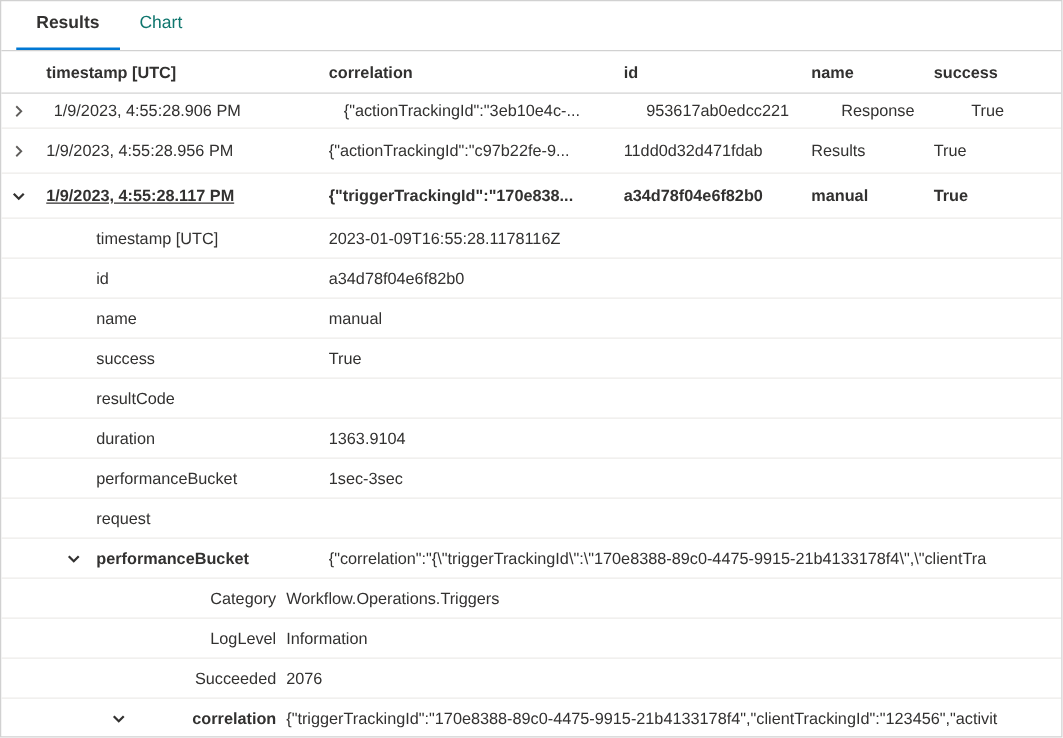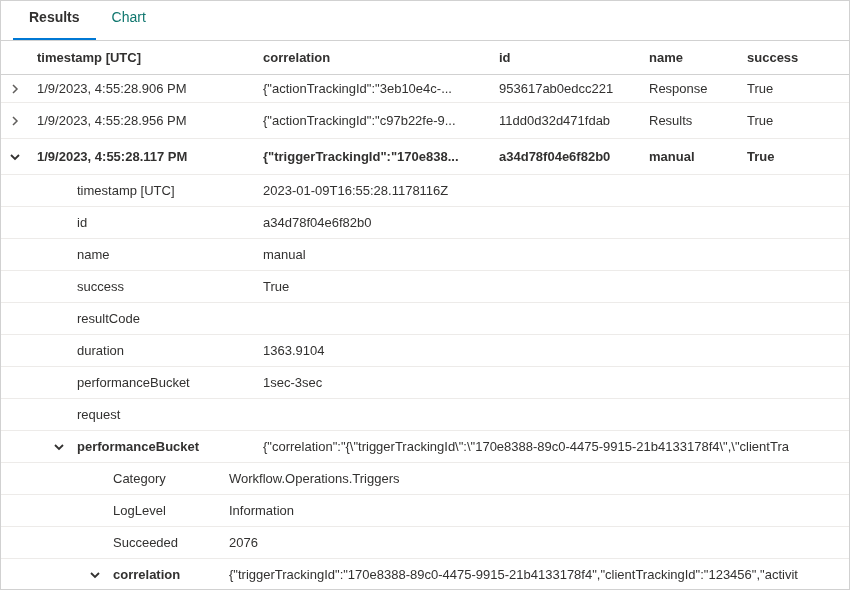--- a/index.html
+++ b/index.html
@@ -66,21 +66,21 @@
   .detail-row {
     display: flex;
     border-bottom: 1px solid #edebe9;
     height: 32px;
     align-items: center;
     font-size: 13px;
   }
   .detail-indent1 { width: 68px; flex-shrink: 0; display: flex; justify-content: flex-end; align-items: center; }
   .detail-indent2 { width: 104px; flex-shrink: 0; display: flex; justify-content: flex-end; align-items: center; }
   .detail-key { width: 186px; padding-left: 8px; flex-shrink: 0; }
-  .detail-key2 { width: 116px; padding-left: 8px; flex-shrink: 0; }
+  .detail-key2 { width: 116px; padding-left: 8px; flex-shrink: 0; text-align: right; }
   .detail-val { padding-left: 8px; flex: 1; overflow: hidden; white-space: nowrap; }
   .cd-row { font-weight: 700; }
   .cd-row .detail-val { font-weight: 400; }
   .corr-row { font-weight: 700; }
   .corr-row .detail-val { font-weight: 400; }
   .truncated-top {
     position: relative;
   }
   .truncated-top::before {
     content: "";
@@ -108,21 +108,21 @@
   <div class="col-expand"></div>
   <div class="col-timestamp">timestamp [UTC]</div>
   <div class="col-correlation">correlation</div>
   <div class="col-id">id</div>
   <div class="col-name">name</div>
   <div class="col-success">success</div>
 </div>
 
 <div class="results-body">
 
-  <div class="row truncated-top" style="height:28px;">
+  <div class="row truncated-top" style="height:28px;justify-content:space-between;">
     <div class="chevron">
       <svg viewBox="0 0 12 12">
           <path d="M4 2l4 4-4 4" fill="none" stroke="#605e5c" stroke-width="1.5"></path>
         </svg>
     </div>
     <div class="col-timestamp" style="padding-left:8px;">1/9/2023, 4:55:28.906 PM</div>
     <div class="col-correlation">{"actionTrackingId":"3eb10e4c-...</div>
     <div class="col-id">953617ab0edcc221</div>
     <div class="col-name">Response</div>
     <div class="col-success">True</div>
@@ -140,21 +140,21 @@
     <div class="col-name">Results</div>
     <div class="col-success">True</div>
   </div>
 
   <div class="row expanded">
     <div class="chevron">
       <svg viewBox="0 0 12 12">
           <path d="M2 4l4 4 4-4" fill="none" stroke="#323130" stroke-width="1.8"></path>
         </svg>
     </div>
-    <div class="col-timestamp" style="padding-left:8px;">1/9/2023, 4:55:28.117 PM</div>
+    <div class="col-timestamp" style="padding-left:8px;text-decoration:underline;">1/9/2023, 4:55:28.117 PM</div>
     <div class="col-correlation">{"triggerTrackingId":"170e838...</div>
     <div class="col-id">a34d78f04e6f82b0</div>
     <div class="col-name">manual</div>
     <div class="col-success">True</div>
   </div>
 
   <div class="detail-row">
     <div class="detail-indent1"></div>
     <div class="detail-key">timestamp [UTC]</div>
     <div class="detail-val">2023-01-09T16:55:28.1178116Z</div>

